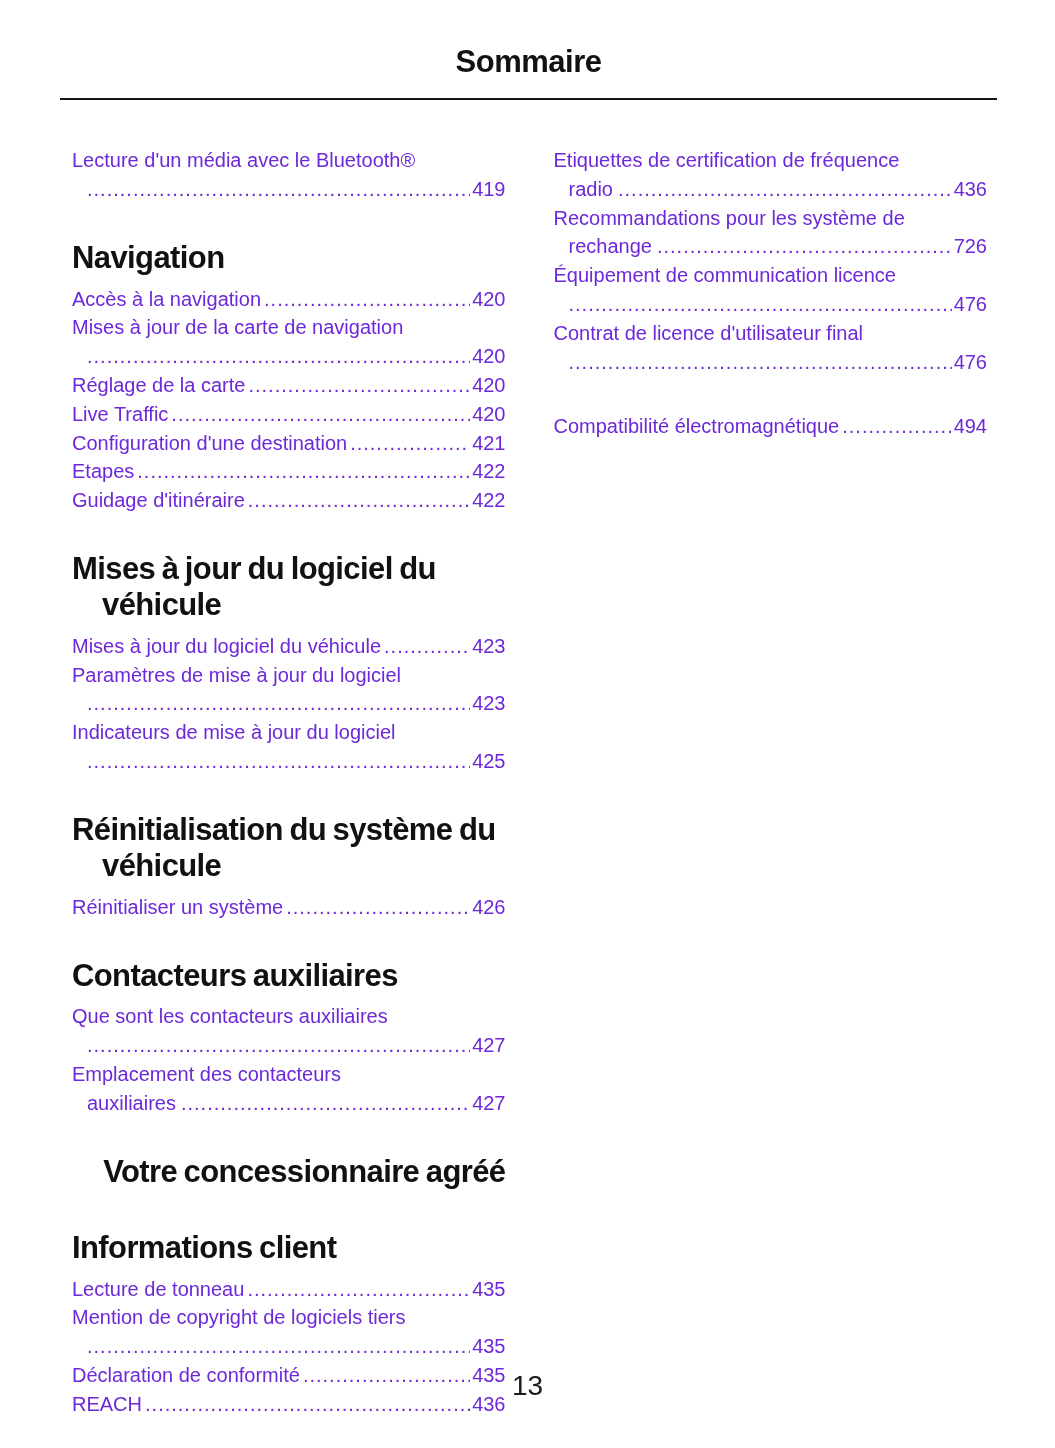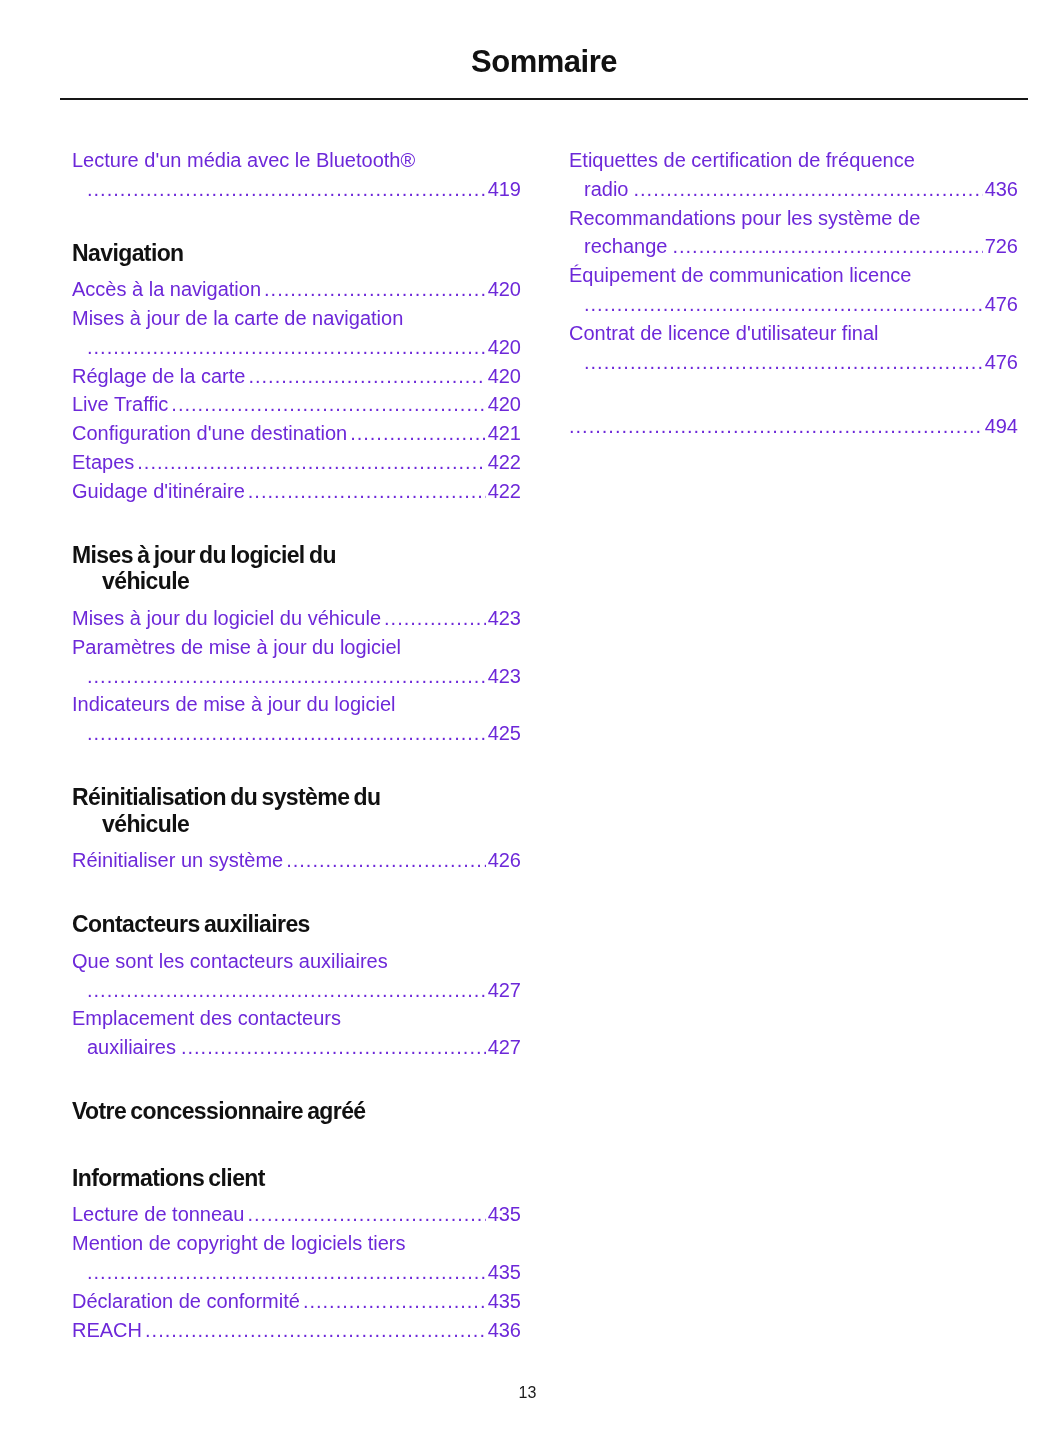--- a/index.html
+++ b/index.html
@@ -9,21 +9,21 @@
     height: 1448px;
     background: #ffffff;
     color: #1a1a1a;
     font-family: "Liberation Sans", sans-serif;
     overflow: hidden;
   }
   .page {
     position: relative;
     width: 100%;
     height: 100%;
-    padding: 40px 27px 0 60px;
+    padding: 40px 58px 0 60px;
   }
   h1.title {
     text-align: center;
     font-size: 31px;
     font-weight: 700;
     letter-spacing: -0.5px;
     margin: 4px 0 18px;
     color: #111;
   }
   .rule {
@@ -33,30 +33,30 @@
   .columns {
     display: flex;
     gap: 48px;
     margin-top: 46px;
     padding: 0 10px 0 12px;
   }
   .col { flex: 1; min-width: 0; }
   .toc-section { margin-top: 36px; }
   .col > .toc-section:first-child { margin-top: 0; }
   .section-heading {
-    font-size: 23px;
+    font-size: 31px;
     font-weight: 700;
     letter-spacing: -0.6px;
     word-spacing: -1.5px;
     line-height: 1.16;
     margin: 0 0 9px;
     color: #111;
   }
   .section-heading .h2line { padding-left: 30px; }
-  .section-heading.gap-after { margin-bottom: 40px; }
+  .section-heading.gap-after { margin-bottom: 40px; text-align: right; }
   .toc-entry {
     font-size: 20px;
     line-height: 1.44;
     color: #6d28d9;
   }
   .entry-line { display: flex; align-items: baseline; }
   .entry-cont { padding-left: 15px; text-align: right; }
   .entry-label { margin-right: 3px; }
   .entry-label2 { margin-right: 5px; }
   .dots {
@@ -69,21 +69,21 @@
   .dots::after {
     content: "....................................................................................................................................";
   }
   .page-num { flex: none; }
   .footer {
     position: absolute;
     bottom: 46px;
     left: 0;
     right: 0;
     text-align: center;
-    font-size: 16px;
+    font-size: 28px;
     color: #1a1a1a;
   }
 </style>
 </head>
 <body>
 
 <div class="page">
   <h1 class="title">Sommaire</h1>
   <div class="rule"></div>
   <div class="columns">
@@ -279,20 +279,21 @@
             <div class="entry-label">Contrat de licence d'utilisateur final</div>
             <div class="entry-line entry-cont">
               <span class="dots"></span>
               <span class="page-num">476</span>
             </div>
           </div>
         </section>
         <section class="toc-section">
           <div class="toc-entry">
             <div class="entry-line">
+              <span class="entry-label">Compatibilité électromagnétique</span>
               <span class="dots"></span>
               <span class="page-num">494</span>
             </div>
           </div>
         </section>
       </div>
   </div>
   <div class="footer">13</div>
 </div>
 

